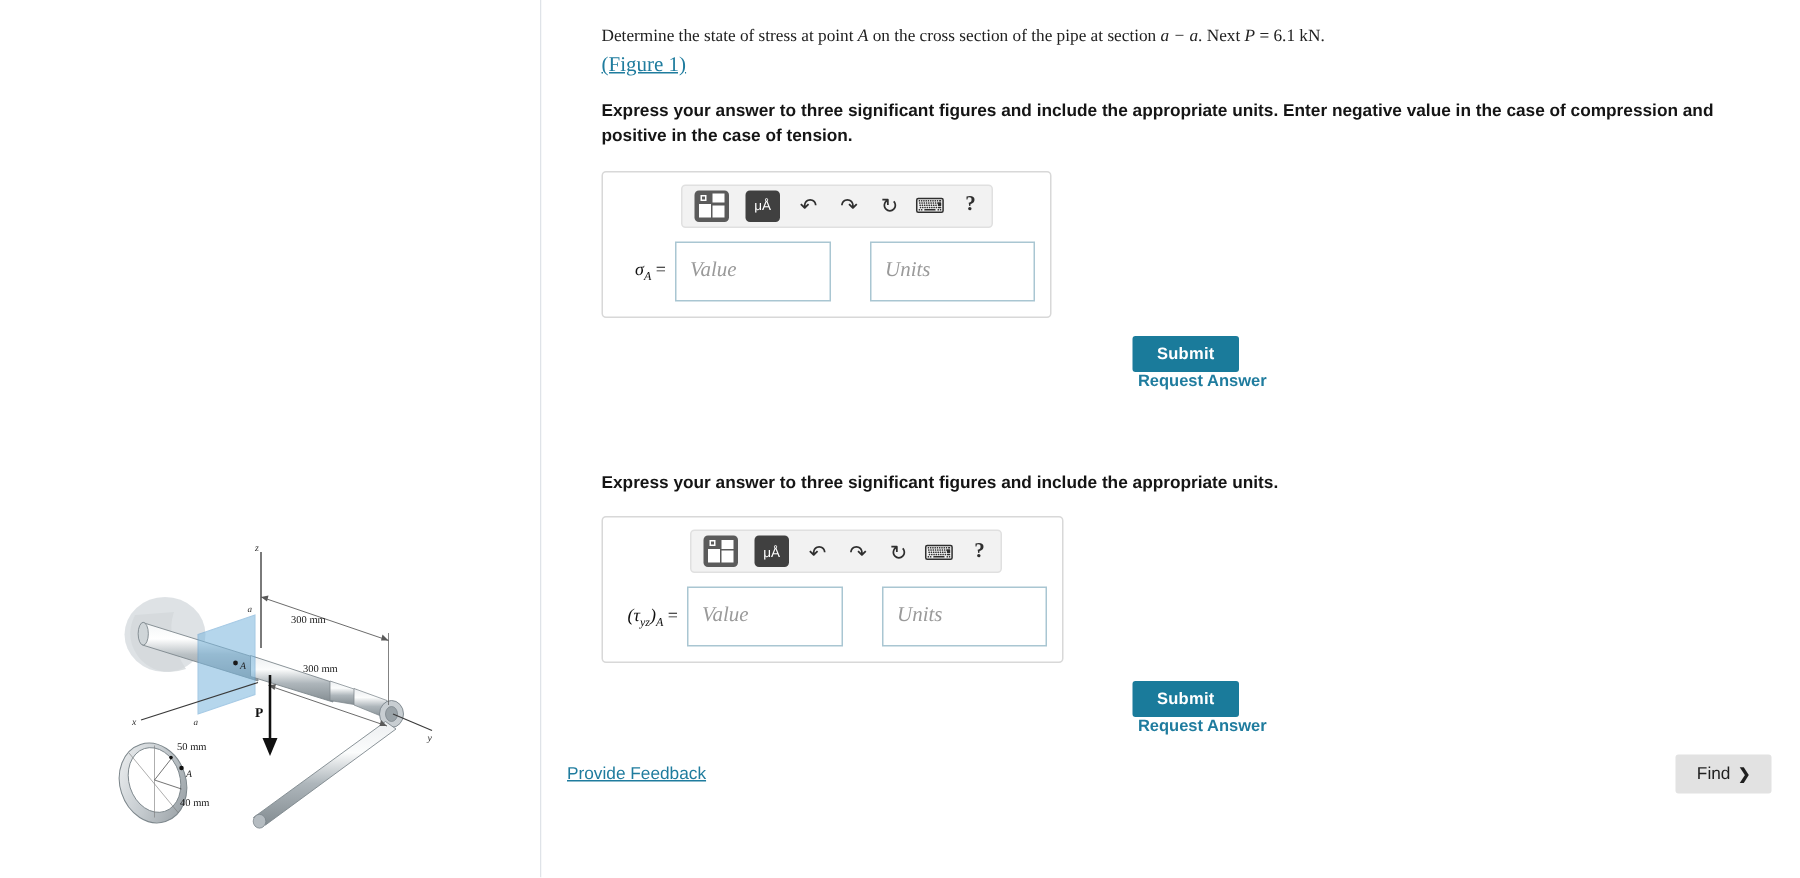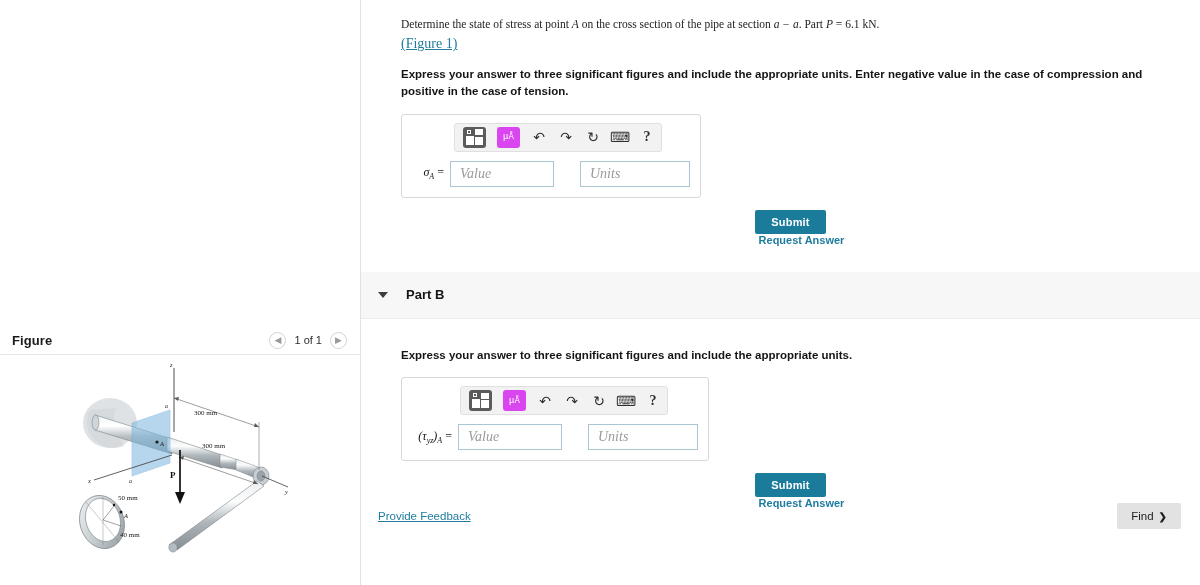--- a/index.html
+++ b/index.html
@@ -91,41 +91,41 @@
   .tb-tile {
     width: 23px; height: 21px; border-radius: 3px; background: #5b5b5b;
     position: relative; cursor: pointer; flex: 0 0 auto;
   }
   .tb-tile .q1, .tb-tile .q2, .tb-tile .q3 { position: absolute; background: #fff; }
   .tb-tile .q1 { left: 2.5px; top: 9px; width: 8px; height: 9px; }
   .tb-tile .q2 { left: 12px; top: 2.5px; width: 8px; height: 6px; }
   .tb-tile .q3 { left: 12px; top: 10px; width: 8px; height: 8px; }
   .tb-tile .qd { position: absolute; left: 4px; top: 3px; width: 4px; height: 4px; border: 1px solid #fff; }
   .tb-unit {
-    width: 23px; height: 21px; border-radius: 3px; background: #d946ef;
+    width: 23px; height: 21px; border-radius: 3px; background: #404040;
     color: #fff; font-size: 9px; display: flex; align-items: center; justify-content: center;
-    font-family: Liberation Mono, monospace; cursor: pointer; flex: 0 0 auto;
+    font-family: Liberation Sans, sans-serif; cursor: pointer; flex: 0 0 auto;
   }
   .tb-icon {
     color: #2f2f2f; font-size: 14px; cursor: pointer; line-height: 1;
     display: flex; align-items: center; justify-content: center;
     width: 16px; flex: 0 0 auto;
   }
   .tb-icon.help { font-size: 14px; font-weight: bold; font-family: "Liberation Serif", serif; }
 
   .entry-row { display: flex; align-items: center; margin-top: 9px; }
   .var-label {
     font-family: "Liberation Serif", serif; font-size: 12px;
     color: #111; width: 38px; text-align: right; padding-right: 6px;
     white-space: nowrap;
   }
   .var-label i { font-style: italic; }
   .var-label sub { font-size: 8px; font-style: italic; }
   .field {
-    height: 26px; border: 1px solid #a9c6d2; background: #fff;
+    height: 40px; border: 1px solid #a9c6d2; background: #fff;
     display: flex; align-items: center; padding-left: 9px;
     font-family: "Liberation Serif", serif; font-style: italic;
     font-size: 14px; color: #9a9a9a; cursor: text; text-align: center;
   }
   .field.value { width: 104px; }
   .field.units { width: 110px; margin-left: 26px; }
 
   .submit-row { display: flex; align-items: center; margin-top: 12px; flex-direction: column; }
   .btn-submit {
     background: #1a7b9b; color: #fff; font-size: 11px; font-weight: bold;
@@ -154,28 +154,20 @@
   }
   .chev { font-size: 10px; font-weight: bold; }
 </style>
 </head>
 <body>
 
 <div class="page">
 
   <div class="left-panel">
 
-    <div class="figure-header">
-      <span class="figure-title">Figure</span>
-      <div class="figure-pager">
-        <div class="pager-btn">◀</div>
-        <span class="pager-count">1 of 1</span>
-        <div class="pager-btn">▶</div>
-      </div>
-    </div>
 
     <div class="figure-body">
       <svg class="fig-svg" width="230" height="215" viewBox="0 0 230 215">
         <defs>
           <linearGradient id="pipeG" x1="0" y1="0" x2="0" y2="1">
             <stop offset="0%" stop-color="#f3f5f6"></stop>
             <stop offset="28%" stop-color="#ffffff"></stop>
             <stop offset="55%" stop-color="#b9c0c4"></stop>
             <stop offset="100%" stop-color="#8d969b"></stop>
           </linearGradient>
@@ -256,21 +248,21 @@
       </svg>
 
     </div>
   </div>
 
   <div class="right-panel">
 
     <div class="part-block">
       <div class="part-body">
         <div class="prompt">
-          <span>Determine the state of stress at point </span><span class="mi">A</span><span> on the cross section of the pipe at section </span><span class="mi">a − a</span><span>. Part </span><span class="mi">P</span><span> = 6.1</span>&nbsp;<span class="mi up">kN</span><span>.</span>
+          <span>Determine the state of stress at point </span><span class="mi">A</span><span> on the cross section of the pipe at section </span><span class="mi">a − a</span><span>. Next </span><span class="mi">P</span><span> = 6.1</span>&nbsp;<span class="mi up">kN</span><span>.</span>
           <br>
           <span class="fig-link">(Figure 1)</span>
         </div>
         <div class="instruction">Express your answer to three significant figures and include the appropriate units. Enter negative value in the case of compression and positive in the case of tension.</div>
 
         <div class="answer-box">
           <div class="ans-inner">
             <div class="toolbar">
               <div class="tb-tile">
                 <span class="qd"></span>
@@ -297,24 +289,20 @@
         </div>
 
         <div class="submit-row">
           <button class="btn-submit">Submit</button>
           <span class="link-request">Request Answer</span>
         </div>
       </div>
     </div>
 
     <div class="part-block" style="margin-top:26px;">
-      <div class="part-header">
-        <div class="caret"></div>
-        <span class="part-label">Part B</span>
-      </div>
       <div class="part-body">
         <div class="instruction">Express your answer to three significant figures and include the appropriate units.</div>
 
         <div class="answer-box">
           <div class="ans-inner">
             <div class="toolbar" style="margin-left:48px;">
               <div class="tb-tile">
                 <span class="qd"></span>
                   <span class="q1"></span>
                   <span class="q2"></span>

